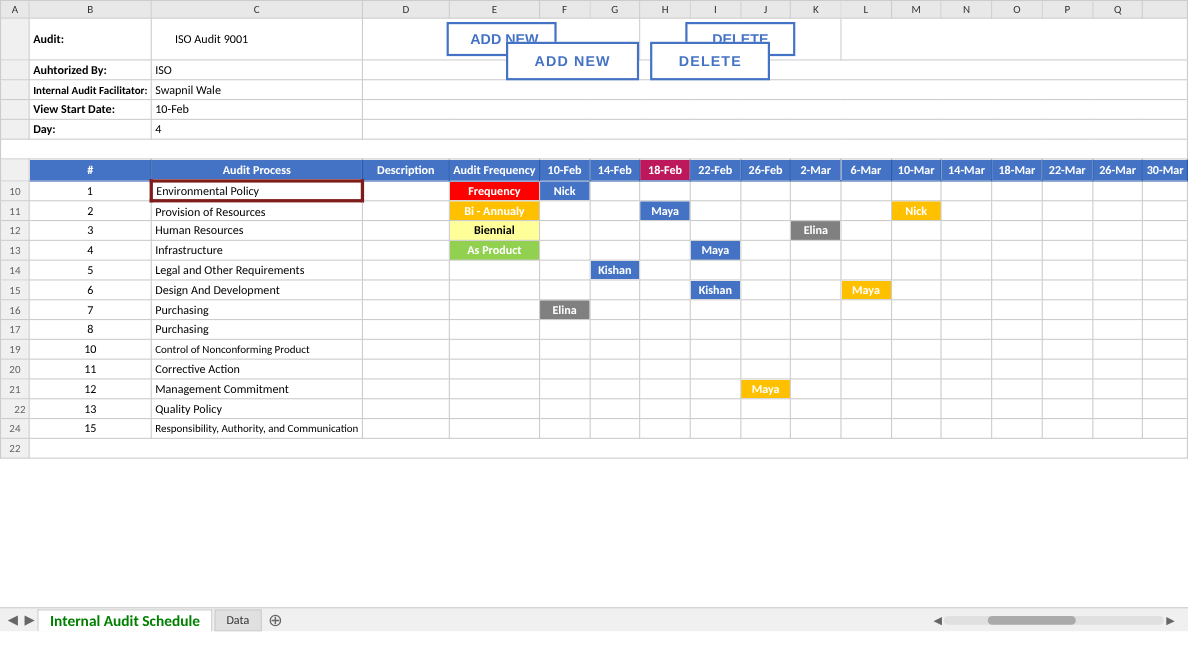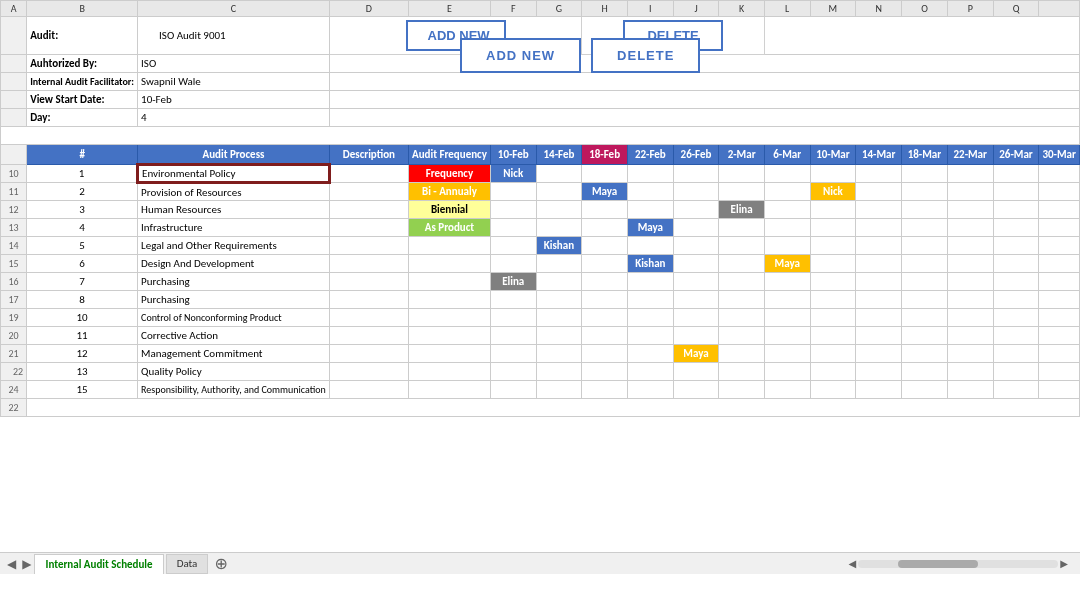--- a/index.html
+++ b/index.html
@@ -441,21 +441,21 @@
     </tr>
 
   </tbody>
     </table>
 
   <div class="tab-bar" style="position:absolute;bottom:0;left:0;right:0;height:22px;background:#f0f0f0;border-top:1px solid #ccc;display:flex;align-items:center;padding:0 4px;">
 
     <span style="font-size:12px;color:#666;padding:0 3px;cursor:pointer;">◀</span>
     <span style="font-size:12px;color:#666;padding:0 3px;cursor:pointer;">▶</span>
 
-    <div style="background:white;border:1px solid #ccc;border-bottom:none;padding:2px 10px;font-size:11px;color:#008000;font-weight:bold;margin-right:2px;height:20px;display:flex;align-items:center;">Internal Audit Schedule</div>
+    <div style="background:white;border:1px solid #ccc;border-bottom:none;padding:2px 10px;font-size:14px;color:#008000;font-weight:bold;margin-right:2px;height:20px;display:flex;align-items:center;">Internal Audit Schedule</div>
     <div style="background:#e0e0e0;border:1px solid #ccc;padding:2px 10px;font-size:11px;color:#333;margin-right:2px;height:20px;display:flex;align-items:center;">Data</div>
     <div style="background:none;border:none;font-size:16px;color:#666;cursor:pointer;padding:0 4px;">⊕</div>
 
     <div style="flex:1;"></div>
 
     <div style="display:flex;align-items:center;margin-right:8px;">
       <span style="font-size:10px;color:#666;cursor:pointer;">◀</span>
       <div style="width:200px;height:8px;background:#e0e0e0;border-radius:4px;margin:0 2px;position:relative;">
         <div style="width:80px;height:8px;background:#aaa;border-radius:4px;position:absolute;left:40px;"></div>
       </div>

